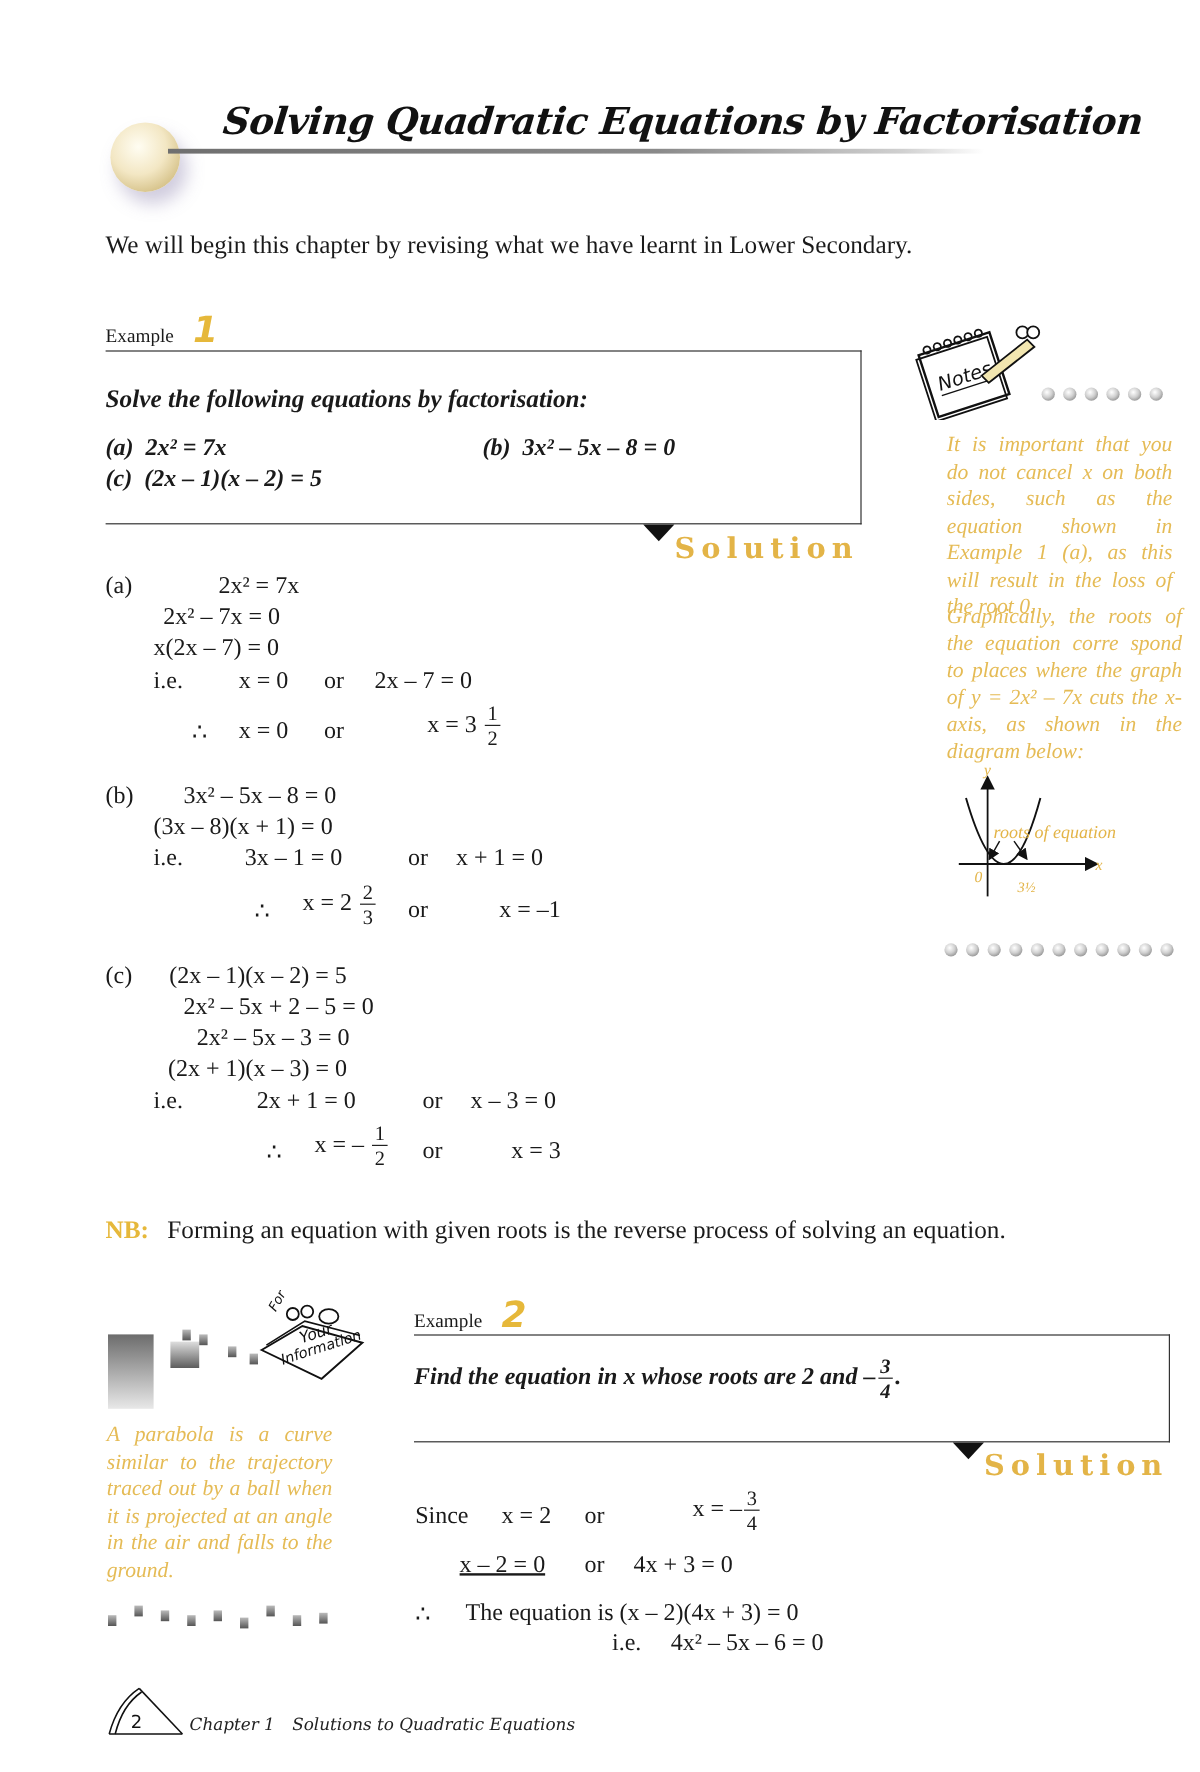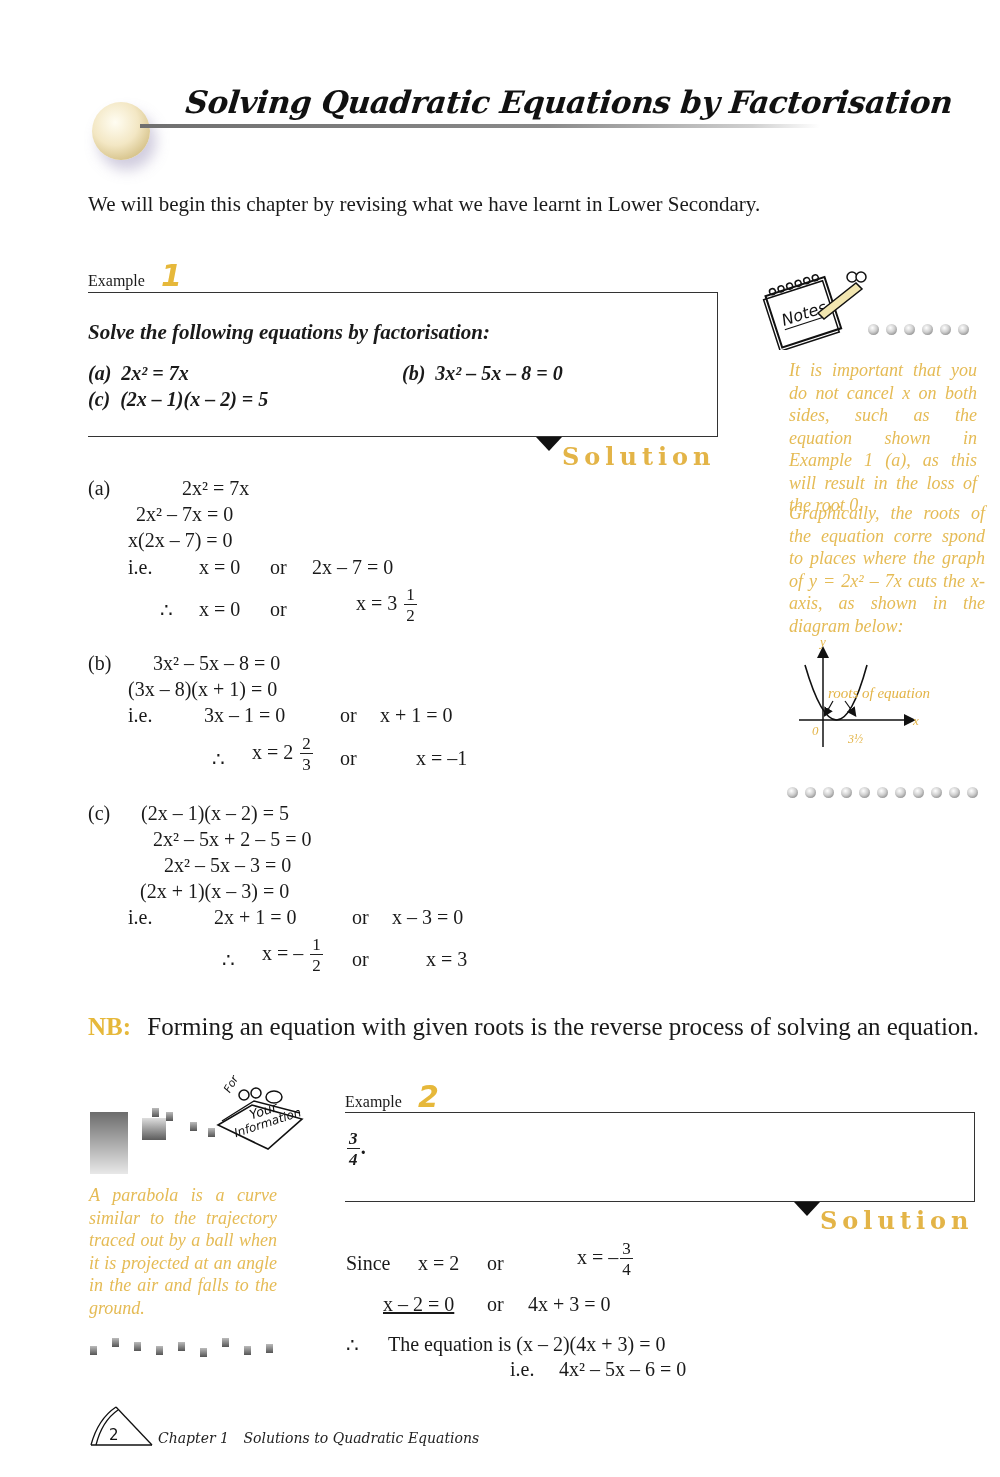--- a/index.html
+++ b/index.html
@@ -33,21 +33,21 @@
   .frac span { display: block; }
   .frac .num { border-bottom: 1px solid #222; padding: 0 2px 1px; }
   .frac .den { padding-top: 2px; }
 
   
   .note-text { font-family: "Liberation Serif", serif; font-style: italic; color: #e5bb55; font-size: 18px; line-height: 22.5px; text-align: justify; }
   .dot { display: inline-block; width: 11px; height: 11px; border-radius: 50%; margin-right: 7px;
     background: radial-gradient(circle at 40% 35%, #ffffff 0%, #cfcfcf 45%, #6d6d6d 100%); }
   .sq { position: absolute; width: 7px; height: 9px; background: linear-gradient(#bbb, #555); }
 
-  #nb { left: 88px; top: 1013px; font-size: 25px; }
+  #nb { left: 88px; top: 1013px; font-size: 21px; }
   #nb .nb-label { color: #e6b83a; font-weight: bold; margin-right: 10px; }
 
   
   #footer { left: 88px; top: 1405px; }
   #footer-text { left: 158px; top: 1430px; font-size: 14px; font-style: italic; font-family: "DejaVu Serif", serif; color: #222; }
 </style>
 </head>
 <body>
 
 <div class="abs" id="title-ball"></div>
@@ -227,21 +227,21 @@
   <div class="sq" style="left:154px; top:8px;"></div>
   <div class="sq" style="left:176px; top:6px;"></div>
 </div>
 
 <div class="abs" style="left:345px; top:1079px;">
   <span class="ex-label">Example</span>
   <span class="ex-num" style="margin-left:12px;">2</span>
 </div>
 <div class="abs ex-box" style="left:345px; top:1112px; width:630px; height:90px;"></div>
 <div class="abs math it" style="left:345px; top:1130px;">
-  <span class="frac"><span class="num">3</span><span class="den">4</span></span><span>.</span>
+  <span>Find the equation in x whose roots are 2 and –</span><span class="frac"><span class="num">3</span><span class="den">4</span></span><span>.</span>
 </div>
 <div class="abs sol-tri" style="left:794px; top:1202px;"></div>
 <div class="abs sol-text" style="left:820px; top:1206px;">Solution</div>
 
 <div>
   <div class="abs math" style="left:346px; top:1252px;">Since</div>
   <div class="abs math" style="left:418px; top:1252px;">x = 2</div>
   <div class="abs math" style="left:487px; top:1252px;">or</div>
   <div class="abs math" style="left:577px; top:1240px;">
     <span>x = –</span><span class="frac"><span class="num">3</span><span class="den">4</span></span>

